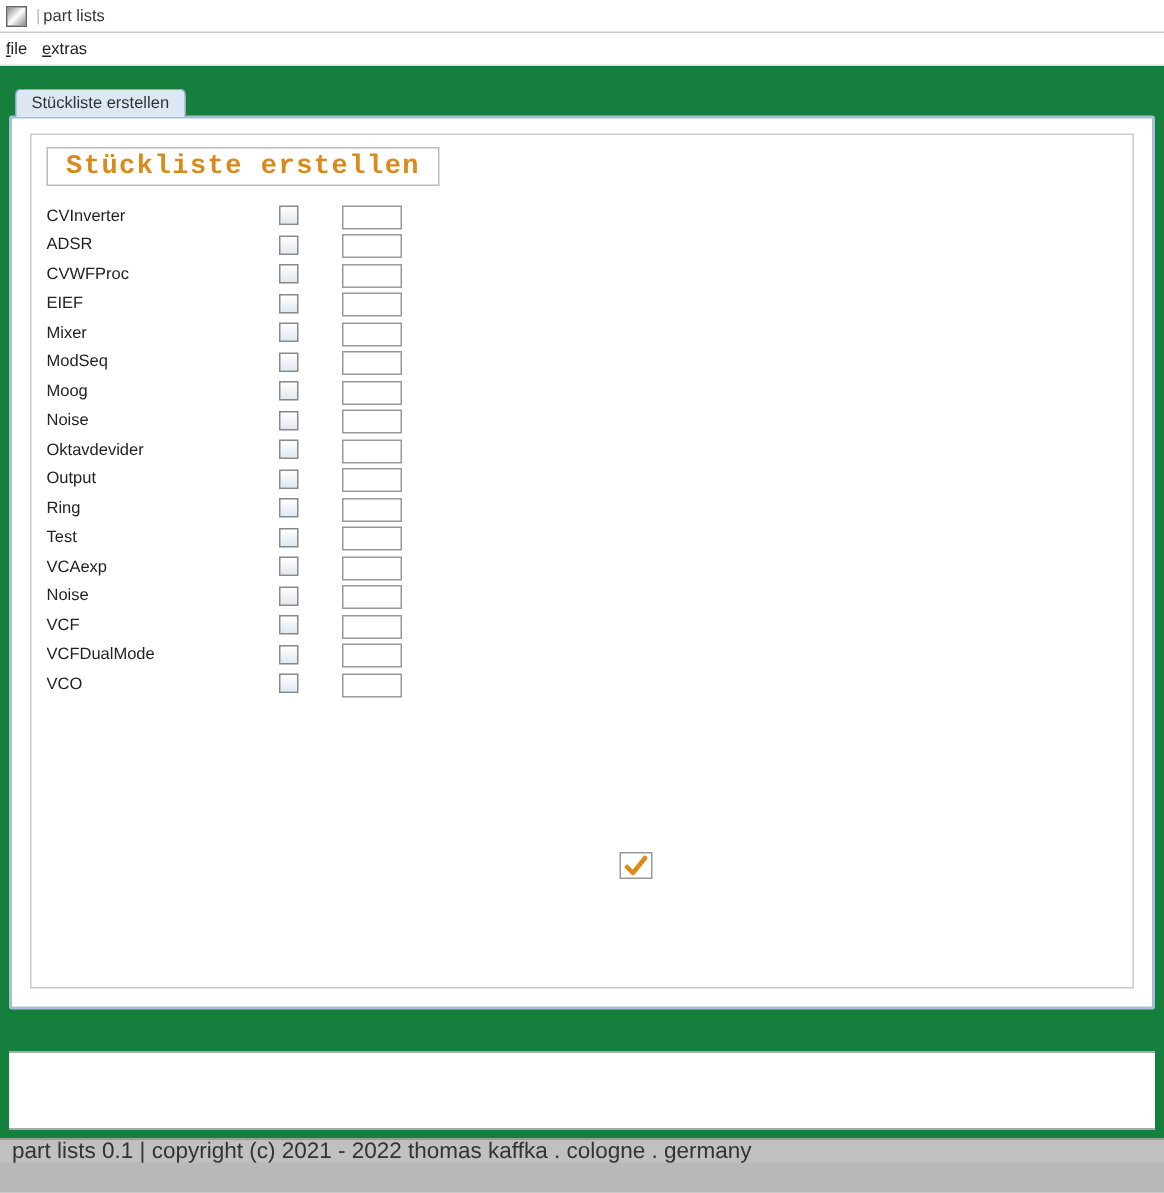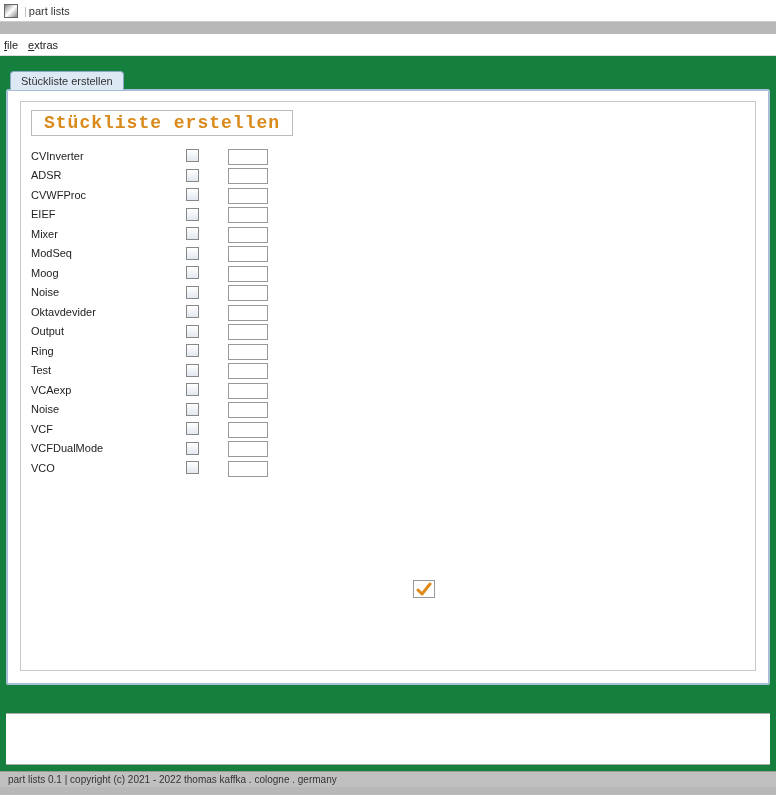--- a/index.html
+++ b/index.html
@@ -13,21 +13,21 @@
   .titlebar-icon {
     width: 14px; height: 14px; margin-right: 4px; display: inline-block;
     background: linear-gradient(135deg,#888 0%,#fff 50%,#888 100%);
     border: 1px solid #666;
   }
   .titlebar-divider { color: #bbb; margin: 0 2px; }
 
   
   .menubar {
     height: 22px; background: #fff; display: flex; align-items: center;
-    padding-left: 4px; font-size: 11px; color: #222; border-bottom: 1px solid #ddd; margin-top: 12px;
+    padding-left: 4px; font-size: 11px; color: #222; border-bottom: 1px solid #ddd;
   }
   .menubar span { margin-right: 10px; cursor: default; }
   .menubar span u { text-decoration: underline; }
 
   
   .workarea {
     background: #15803d; padding: 14px 6px 6px 6px;
   }
 
   
@@ -91,21 +91,21 @@
   .confirm svg { display: block; }
 
   
   .bottombar {
     margin-top: 28px; height: 52px; background: #fff;
     border-top: 1px solid #aaa; border-bottom: 1px solid #aaa;
   }
 
   
   .statusbar {
-    height: 16px; background: #c0c0c0; font-size: 10px; color: #333;
+    height: 16px; background: #c0c0c0; font-size: 15px; color: #333;
     padding-left: 8px; display: flex; align-items: center;
     border-top: 1px solid #999;
   }
 </style>
 </head>
 <body>
 
 <div class="titlebar">
   <span class="titlebar-icon"></span>
   <span class="titlebar-divider">|</span>

